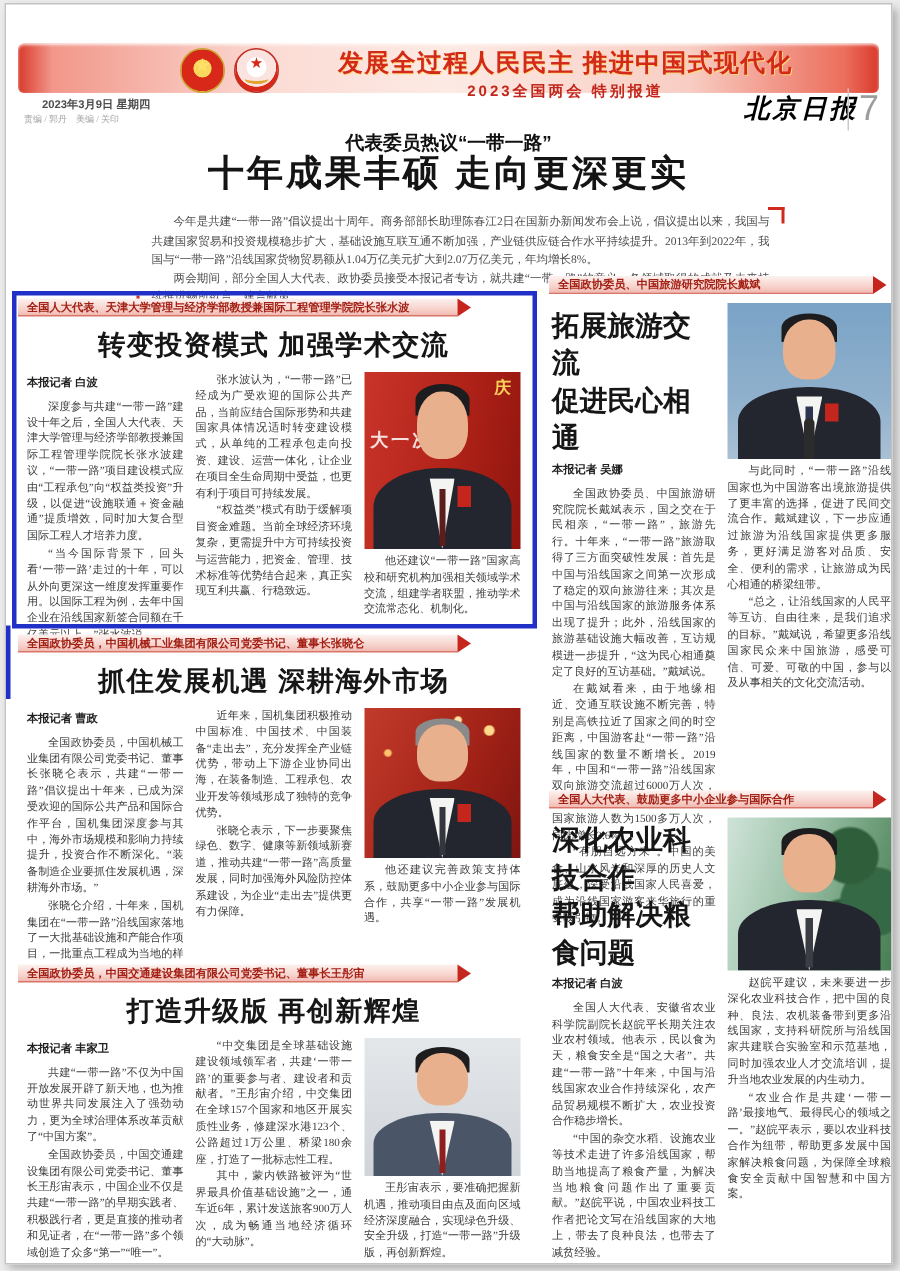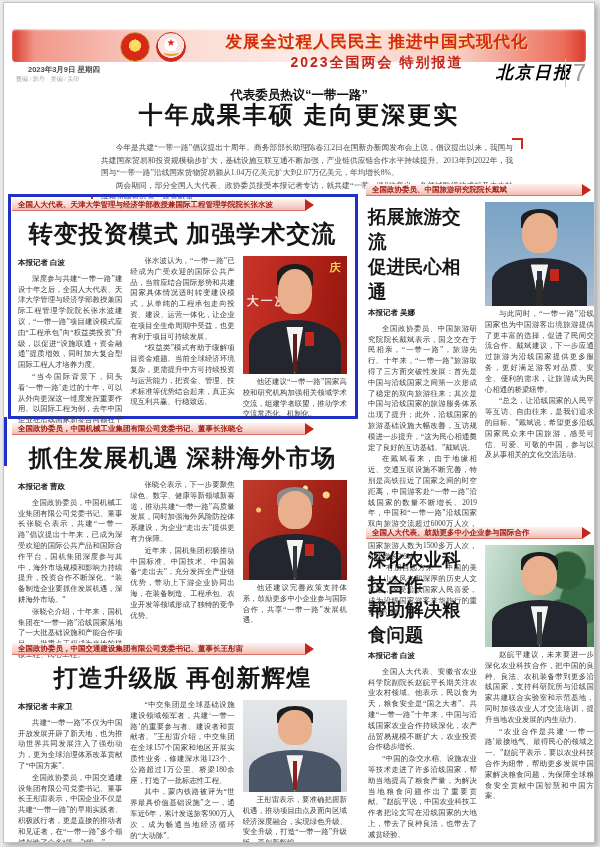--- a/index.html
+++ b/index.html
@@ -24,21 +24,21 @@
             background:radial-gradient(circle at 50% 42%, #fff 0 30%, #fbe3df 32% 60%, #d8281a 62% 100%);
             border:1px solid #c03226; }
   .emblem-cppcc .star { position:absolute; left:0; right:0; top:5px; text-align:center;
             font-size:10px; color:#d8281a; line-height:1; }
   .emblem-cppcc .arc { position:absolute; left:6px; right:6px; bottom:5px; height:7px;
             border-bottom:2px solid #e0a32e; border-radius:50%; }
   .banner-text { position:absolute; left:170px; right:14px; top:2px; text-align:center;
             font-family:"Liberation Sans",sans-serif; }
   .banner-slogan { font-size:16.5px; font-weight:900; letter-spacing:1px; color:#d3291b;
             text-shadow:0.6px 0.8px 0 #ffd978; white-space:nowrap; }
-  .banner-sub { font-size:14px; font-weight:800; color:#c3261a; letter-spacing:2px; margin-top:1px; }
+  .banner-sub { font-size:10px; font-weight:800; color:#c3261a; letter-spacing:2px; margin-top:1px; }
 
   
   .dateline { position:absolute; left:12px; top:62px; font-family:"Liberation Sans",sans-serif;
             font-size:7.5px; font-weight:700; color:#4c4c4c;margin-left:12px; }
   .credit { position:absolute; left:12px; top:72px; font-size:6px; color:#a5a5a5; }
   .paper { position:absolute; right:22px; top:58px; font-family:"Liberation Serif",serif;
             font-style:italic; font-weight:900; font-size:17px; color:#000000; letter-spacing:2px; }
   .pageno { position:absolute; right:8px; top:56px; font-family:"Liberation Sans",sans-serif;
             font-size:24px; font-weight:300; color:#9d9d9d; border-left:1px solid #c9c9c9;
             padding-left:7px; line-height:28px; }
@@ -64,21 +64,21 @@
   .ribbon { position:relative; height:12px; width:86%;
             background:linear-gradient(180deg,#fdf2f0 0%,#f6cfc8 70%,#f0bab2 100%);
             border-bottom:1px solid #da7468; }
   .ribbon span { display:block; font-family:"Liberation Sans",sans-serif; font-size:7.5px;
             font-weight:700; color:#a32015; line-height:12px; padding-left:6px; white-space:nowrap; }
   .ribbon:after { content:""; position:absolute; right:-9px; top:0;
             border-top:6px solid transparent; border-bottom:6px solid transparent;
             border-left:9px solid #c4261d; }
   .headline { font-family:"Liberation Sans",sans-serif; font-weight:900; color:#161616;
             text-align:center; }
-  .headline-l { font-size:24px; letter-spacing:1px; margin:7px 0 6px; }
+  .headline-l { font-size:18px; letter-spacing:1px; margin:7px 0 6px; }
   .headline-r { font-size:18.5px; line-height:25px; text-align:left; margin:8px 0 4px; }
   .byline { font-family:"Liberation Sans",sans-serif; font-size:7.5px; font-weight:700;
             color:#222; margin:2px 0 5px; }
   .cols { display:flex; gap:8px; padding:0 6px; }
   .col { flex:1; font-size:7.4px; line-height:10.8px; color:#3c3c3c; text-align:justify; }
   .col p { text-indent:1.9em; margin-bottom:1px; }
 
   
   .hl-box { position:absolute; left:4px; top:191px; width:350px; height:225px;
             border:3px solid #2030c8; pointer-events:none; }
@@ -222,22 +222,22 @@
       <span>全国政协委员，中国机械工业集团有限公司党委书记、董事长张晓仑</span>
     </div>
     <div class="headline headline-l">抓住发展机遇  深耕海外市场</div>
     <div class="cols">
       <div class="col">
         <div class="byline">本报记者 曹政</div>
         <p>全国政协委员，中国机械工业集团有限公司党委书记、董事长张晓仑表示，共建“一带一路”倡议提出十年来，已成为深受欢迎的国际公共产品和国际合作平台，国机集团深度参与其中，海外市场规模和影响力持续提升，投资合作不断深化。“装备制造企业要抓住发展机遇，深耕海外市场。”</p>
         <p>张晓仑介绍，十年来，国机集团在“一带一路”沿线国家落地了一大批基础设施和产能合作项目，一批重点工程成为当地的样板工程、民心工程。</p>
       </div>
       <div class="col">
+        <p>近年来，国机集团积极推动中国标准、中国技术、中国装备“走出去”，充分发挥全产业链优势，带动上下游企业协同出海，在装备制造、工程承包、农业开发等领域形成了独特的竞争优势。</p>
         <p>张晓仑表示，下一步要聚焦绿色、数字、健康等新领域新赛道，推动共建“一带一路”高质量发展，同时加强海外风险防控体系建设，为企业“走出去”提供更有力保障。</p>
-        <p>近年来，国机集团积极推动中国标准、中国技术、中国装备“走出去”，充分发挥全产业链优势，带动上下游企业协同出海，在装备制造、工程承包、农业开发等领域形成了独特的竞争优势。</p>
       </div>
       <div class="col">
         <div class="photo ph-a3">
           <div class="p-hair gray"></div>
           <div class="p-head"></div>
           <div class="p-suit"></div>
           <div class="p-shirt"></div>
           <div class="p-tie" style="background:#33363c;"></div>
           <div class="p-badge"></div>
         </div>

